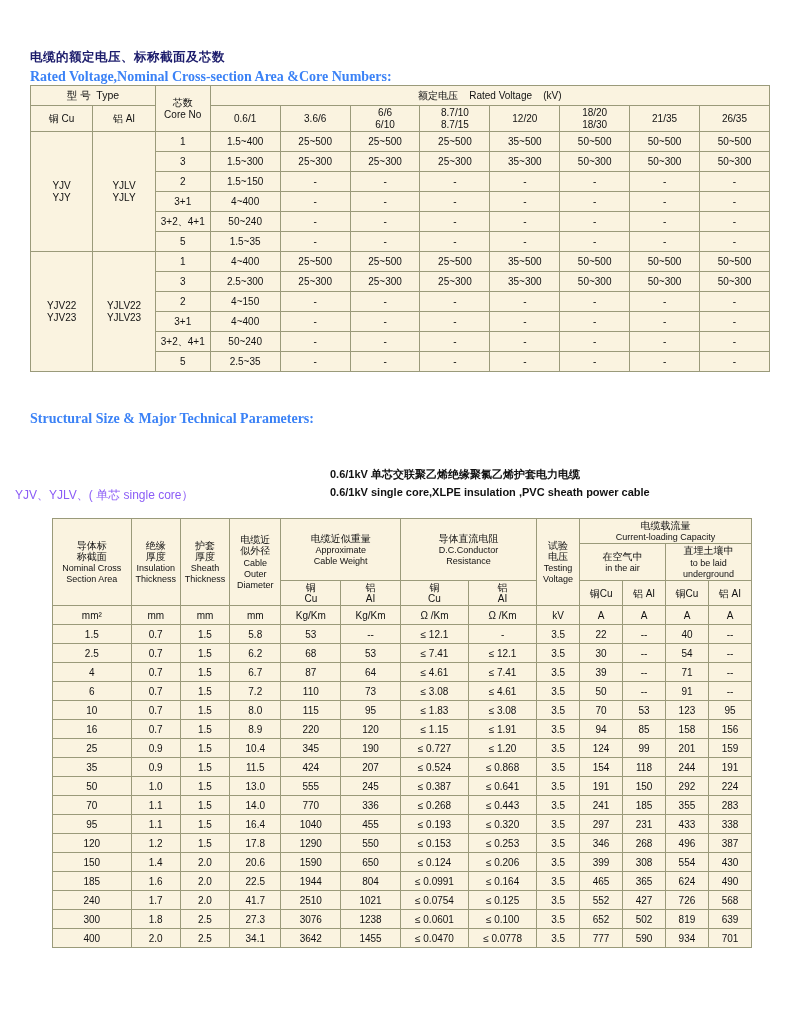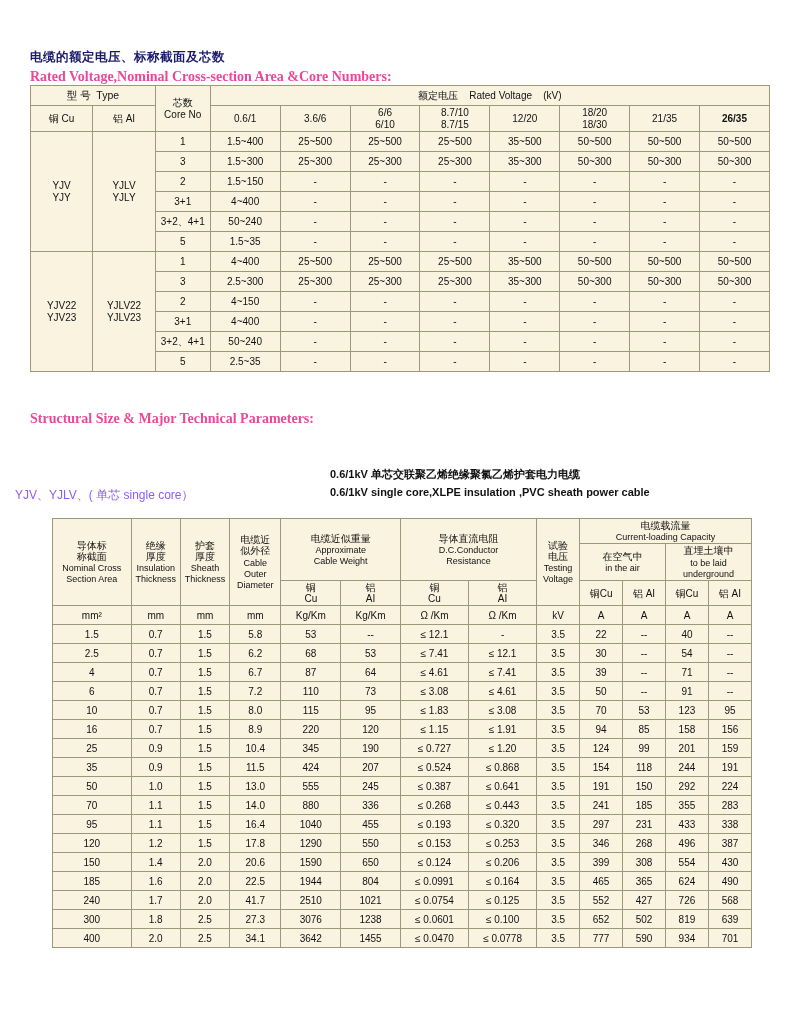--- a/index.html
+++ b/index.html
@@ -27,21 +27,21 @@
   .sec-title-cn {
     font-size: 12.5px;
     font-weight: bold;
     color: #1b1b6b;
     margin: 0;
     letter-spacing: 0.5px;
   }
   .sec-title-en {
     font-size: 14px;
     font-weight: bold;
-    color: #ec4899;
+    color: #3b82f6;
     margin: 3px 0 0 0;
     font-family: "Liberation Serif", serif;
   }
   .head-block-1 { position: absolute; left: 30px; top: 10px; margin-top: 39px; }
   .head-block-2 { position: absolute; left: 30px; top: 408px; }
 
   
   table {
     border-collapse: collapse;
     background: #fdf6e3;
@@ -136,21 +136,21 @@
           <tr>
             <th class="cn" style="width: 60px;">铜 Cu</th>
             <th class="cn" style="width: 60px;">铝 AI</th>
             <th style="width: 68px;">0.6/1</th>
             <th style="width: 68px;">3.6/6</th>
             <th style="width: 68px;">6/6<br>6/10</th>
             <th style="width: 68px; margin-top: 12px;">8.7/10<br>8.7/15</th>
             <th style="width: 68px;">12/20</th>
             <th style="width: 68px;">18/20<br>18/30</th>
             <th style="width: 68px;">21/35</th>
-            <th style="width: 68px; font-weight: bold;">26/35</th>
+            <th style="width: 68px;">26/35</th>
           </tr>
         </thead>
       <tbody>
           <tr>
             <td class="cn" rowspan="6">YJV<br>YJY</td>
             <td class="cn" rowspan="6">YJLV<br>YJLY</td>
             <td>1</td>
             <td>1.5~400</td>
             <td>25~500</td>
             <td>25~500</td>
@@ -475,21 +475,21 @@
             <td>191</td>
             <td>150</td>
             <td>292</td>
             <td>224</td>
           </tr>
           <tr>
             <td>70</td>
             <td>1.1</td>
             <td>1.5</td>
             <td>14.0</td>
-            <td>880</td>
+            <td>770</td>
             <td>336</td>
             <td>≤ 0.268</td>
             <td>≤ 0.443</td>
             <td>3.5</td>
             <td>241</td>
             <td>185</td>
             <td>355</td>
             <td>283</td>
           </tr>
           <tr>

